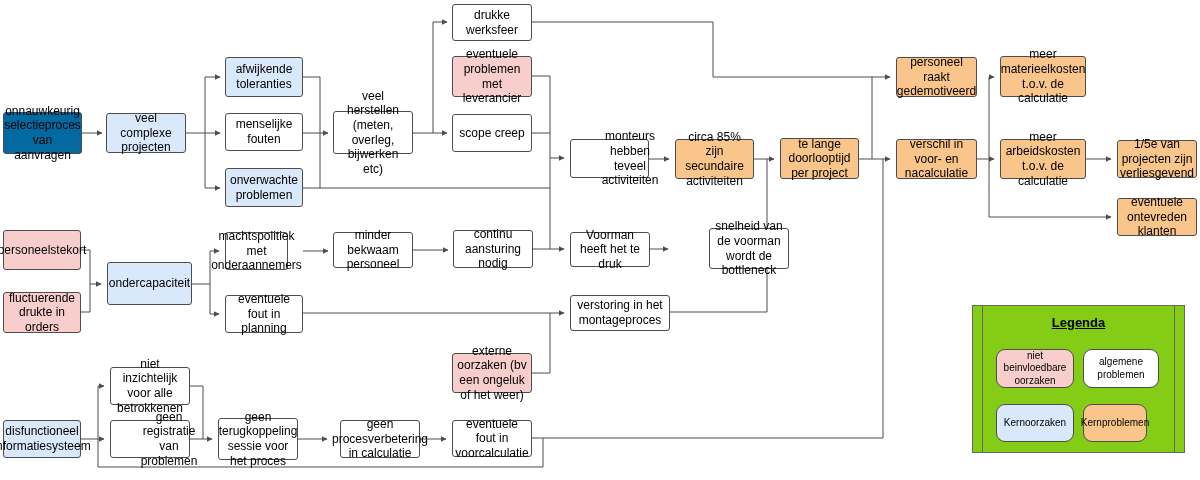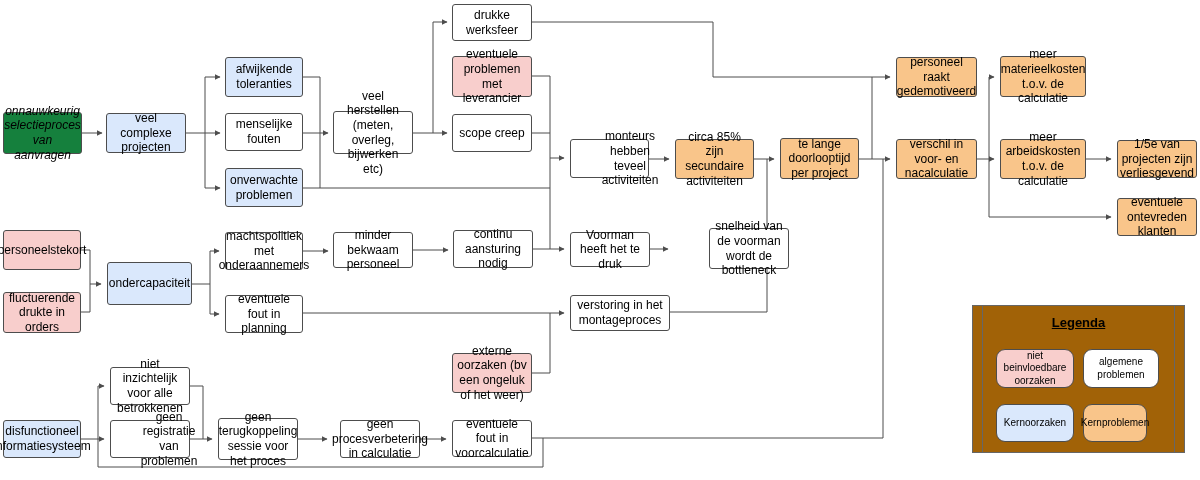--- a/index.html
+++ b/index.html
@@ -89,58 +89,58 @@
         <polyline points="98,439 98,386 104,386" fill="none" stroke="#4d4d4d" stroke-width="1" marker-end="url(#arr)"></polyline>
         <polyline points="98,439 98,467 543,467 543,438" fill="none" stroke="#4d4d4d" stroke-width="1"></polyline>
         <polyline points="977,159 994,159" fill="none" stroke="#4d4d4d" stroke-width="1" marker-end="url(#arr)"></polyline>
         <polyline points="989,159 989,77 994,77" fill="none" stroke="#4d4d4d" stroke-width="1" marker-end="url(#arr)"></polyline>
         <polyline points="989,159 989,217 1111,217" fill="none" stroke="#4d4d4d" stroke-width="1" marker-end="url(#arr)"></polyline>
         <polyline points="1086,159 1111,159" fill="none" stroke="#4d4d4d" stroke-width="1" marker-end="url(#arr)"></polyline>
       </g>
   </svg>
 
   <div id="nodes">
-      <div class="node" style="left: 3px; top: 112px; width: 79px; height: 42px; background: #15803d; border-color: rgb(77, 77, 77); font-style: italic;">onnauwkeurig selectieproces van aanvragen</div>
+      <div class="node" style="left: 3px; top: 112px; width: 79px; height: 42px; background: #0369a1; border-color: rgb(77, 77, 77);">onnauwkeurig selectieproces van aanvragen</div>
       <div class="node" style="left: 106px; top: 113px; width: 80px; height: 40px; background: rgb(218, 232, 252); border-color: rgb(77, 77, 77);">veel complexe projecten</div>
       <div class="node" style="left: 225px; top: 57px; width: 78px; height: 40px; background: rgb(218, 232, 252); border-color: rgb(77, 77, 77);">afwijkende toleranties</div>
       <div class="node" style="left: 225px; top: 113px; width: 78px; height: 38px; background: rgb(255, 255, 255); border-color: rgb(77, 77, 77);">menselijke fouten</div>
       <div class="node" style="left: 225px; top: 168px; width: 78px; height: 39px; background: rgb(218, 232, 252); border-color: rgb(77, 77, 77);">onverwachte problemen</div>
       <div class="node" style="left: 333px; top: 111px; width: 80px; height: 43px; background: rgb(255, 255, 255); border-color: rgb(77, 77, 77);">veel herstellen (meten, overleg, bijwerken etc)</div>
       <div class="node" style="left: 452px; top: 4px; width: 80px; height: 37px; background: rgb(255, 255, 255); border-color: rgb(77, 77, 77);">drukke werksfeer</div>
       <div class="node" style="left: 452px; top: 56px; width: 80px; height: 41px; background: rgb(248, 206, 204); border-color: rgb(77, 77, 77);">eventuele problemen met leverancier</div>
       <div class="node" style="left: 452px; top: 114px; width: 80px; height: 38px; background: rgb(255, 255, 255); border-color: rgb(77, 77, 77);">scope creep</div>
       <div class="node" style="left: 570px; top: 139px; width: 79px; height: 39px; background: rgb(255, 255, 255); border-color: rgb(77, 77, 77); padding-left: 44px;">monteurs hebben teveel activiteiten</div>
       <div class="node" style="left: 675px; top: 139px; width: 79px; height: 40px; background: rgb(249, 197, 138); border-color: rgb(77, 77, 77);">circa 85% zijn secundaire activiteiten</div>
       <div class="node" style="left: 780px; top: 138px; width: 79px; height: 41px; background: rgb(249, 197, 138); border-color: rgb(77, 77, 77);">te lange doorlooptijd per project</div>
       <div class="node" style="left: 896px; top: 57px; width: 81px; height: 40px; background: rgb(249, 197, 138); border-color: rgb(77, 77, 77);">personeel raakt gedemotiveerd</div>
       <div class="node" style="left: 896px; top: 139px; width: 81px; height: 40px; background: rgb(249, 197, 138); border-color: rgb(77, 77, 77);">verschil in voor- en nacalculatie</div>
       <div class="node" style="left: 1000px; top: 56px; width: 86px; height: 41px; background: rgb(249, 197, 138); border-color: rgb(77, 77, 77);">meer materieelkosten t.o.v. de calculatie</div>
       <div class="node" style="left: 1000px; top: 139px; width: 86px; height: 40px; background: rgb(249, 197, 138); border-color: rgb(77, 77, 77);">meer arbeidskosten t.o.v. de calculatie</div>
       <div class="node" style="left: 1117px; top: 140px; width: 80px; height: 38px; background: rgb(249, 197, 138); border-color: rgb(77, 77, 77);">1/5e van projecten zijn verliesgevend</div>
       <div class="node" style="left: 1117px; top: 198px; width: 80px; height: 38px; background: rgb(249, 197, 138); border-color: rgb(77, 77, 77);">eventuele ontevreden klanten</div>
       <div class="node" style="left: 3px; top: 230px; width: 78px; height: 40px; background: rgb(248, 206, 204); border-color: rgb(77, 77, 77);">personeelstekort</div>
       <div class="node" style="left: 3px; top: 292px; width: 78px; height: 41px; background: rgb(248, 206, 204); border-color: rgb(77, 77, 77);">fluctuerende drukte in orders</div>
       <div class="node" style="left: 107px; top: 262px; width: 85px; height: 43px; background: rgb(218, 232, 252); border-color: rgb(77, 77, 77);">ondercapaciteit</div>
-      <div class="node" style="left: 225px; top: 232px; width: 78px; height: 38px; background: rgb(255, 255, 255); border-color: rgb(77, 77, 77);">machtspolitiek met onderaannemers</div>
+      <div class="node" style="left: 225px; top: 232px; width: 63px; height: 38px; background: rgb(255, 255, 255); border-color: rgb(77, 77, 77);">machtspolitiek met onderaannemers</div>
       <div class="node" style="left: 225px; top: 295px; width: 78px; height: 38px; background: rgb(255, 255, 255); border-color: rgb(77, 77, 77);">eventuele fout in planning</div>
       <div class="node" style="left: 333px; top: 232px; width: 80px; height: 36px; background: rgb(255, 255, 255); border-color: rgb(77, 77, 77);">minder bekwaam personeel</div>
       <div class="node" style="left: 453px; top: 230px; width: 80px; height: 38px; background: rgb(255, 255, 255); border-color: rgb(77, 77, 77);">continu aansturing nodig</div>
       <div class="node" style="left: 570px; top: 232px; width: 80px; height: 35px; background: rgb(255, 255, 255); border-color: rgb(77, 77, 77);">Voorman heeft het te druk</div>
       <div class="node" style="left: 673px; top: 228px; width: 80px; height: 41px; background: rgb(255, 255, 255); border-color: rgb(77, 77, 77); margin-left: 36px;">snelheid van de voorman wordt de bottleneck</div>
       <div class="node" style="left: 570px; top: 295px; width: 100px; height: 36px; background: rgb(255, 255, 255); border-color: rgb(77, 77, 77);">verstoring in het montageproces</div>
       <div class="node" style="left: 452px; top: 353px; width: 80px; height: 40px; background: rgb(248, 206, 204); border-color: rgb(77, 77, 77);">externe oorzaken (bv een ongeluk of het weer)</div>
       <div class="node" style="left: 3px; top: 420px; width: 78px; height: 38px; background: rgb(218, 232, 252); border-color: rgb(77, 77, 77);">disfunctioneel informatiesysteem</div>
       <div class="node" style="left: 110px; top: 367px; width: 80px; height: 38px; background: rgb(255, 255, 255); border-color: rgb(77, 77, 77);">niet inzichtelijk voor alle betrokkenen</div>
       <div class="node" style="left: 110px; top: 420px; width: 80px; height: 38px; background: rgb(255, 255, 255); border-color: rgb(77, 77, 77); padding-left: 41px;">geen registratie van problemen</div>
       <div class="node" style="left: 218px; top: 418px; width: 80px; height: 42px; background: rgb(255, 255, 255); border-color: rgb(77, 77, 77);">geen terugkoppeling sessie voor het proces</div>
       <div class="node" style="left: 340px; top: 420px; width: 80px; height: 38px; background: rgb(255, 255, 255); border-color: rgb(77, 77, 77);">geen procesverbetering in calculatie</div>
       <div class="node" style="left: 452px; top: 420px; width: 80px; height: 37px; background: rgb(255, 255, 255); border-color: rgb(77, 77, 77);">eventuele fout in voorcalculatie</div>
     </div>
 
-  <div class="legend" style="left: 972px; top: 305px; width: 213px; height: 148px; background: #a16207;">
+  <div class="legend" style="left: 972px; top: 305px; width: 213px; height: 148px; background: #84cc16;">
     <div class="legend-title">Legenda</div>
     <div id="legend-items">
         <div class="legend-item" style="left: 23px; top: 43px; width: 78px; height: 39px; background: rgb(248, 206, 204);">niet beinvloedbare oorzaken</div>
         <div class="legend-item" style="left: 110px; top: 43px; width: 76px; height: 39px; background: rgb(255, 255, 255);">algemene problemen</div>
         <div class="legend-item" style="left: 23px; top: 98px; width: 78px; height: 38px; background: rgb(218, 232, 252);">Kernoorzaken</div>
         <div class="legend-item" style="left: 110px; top: 98px; width: 64px; height: 38px; background: rgb(249, 197, 138);">Kernproblemen</div>
       </div>
   </div>
 </div>
 

